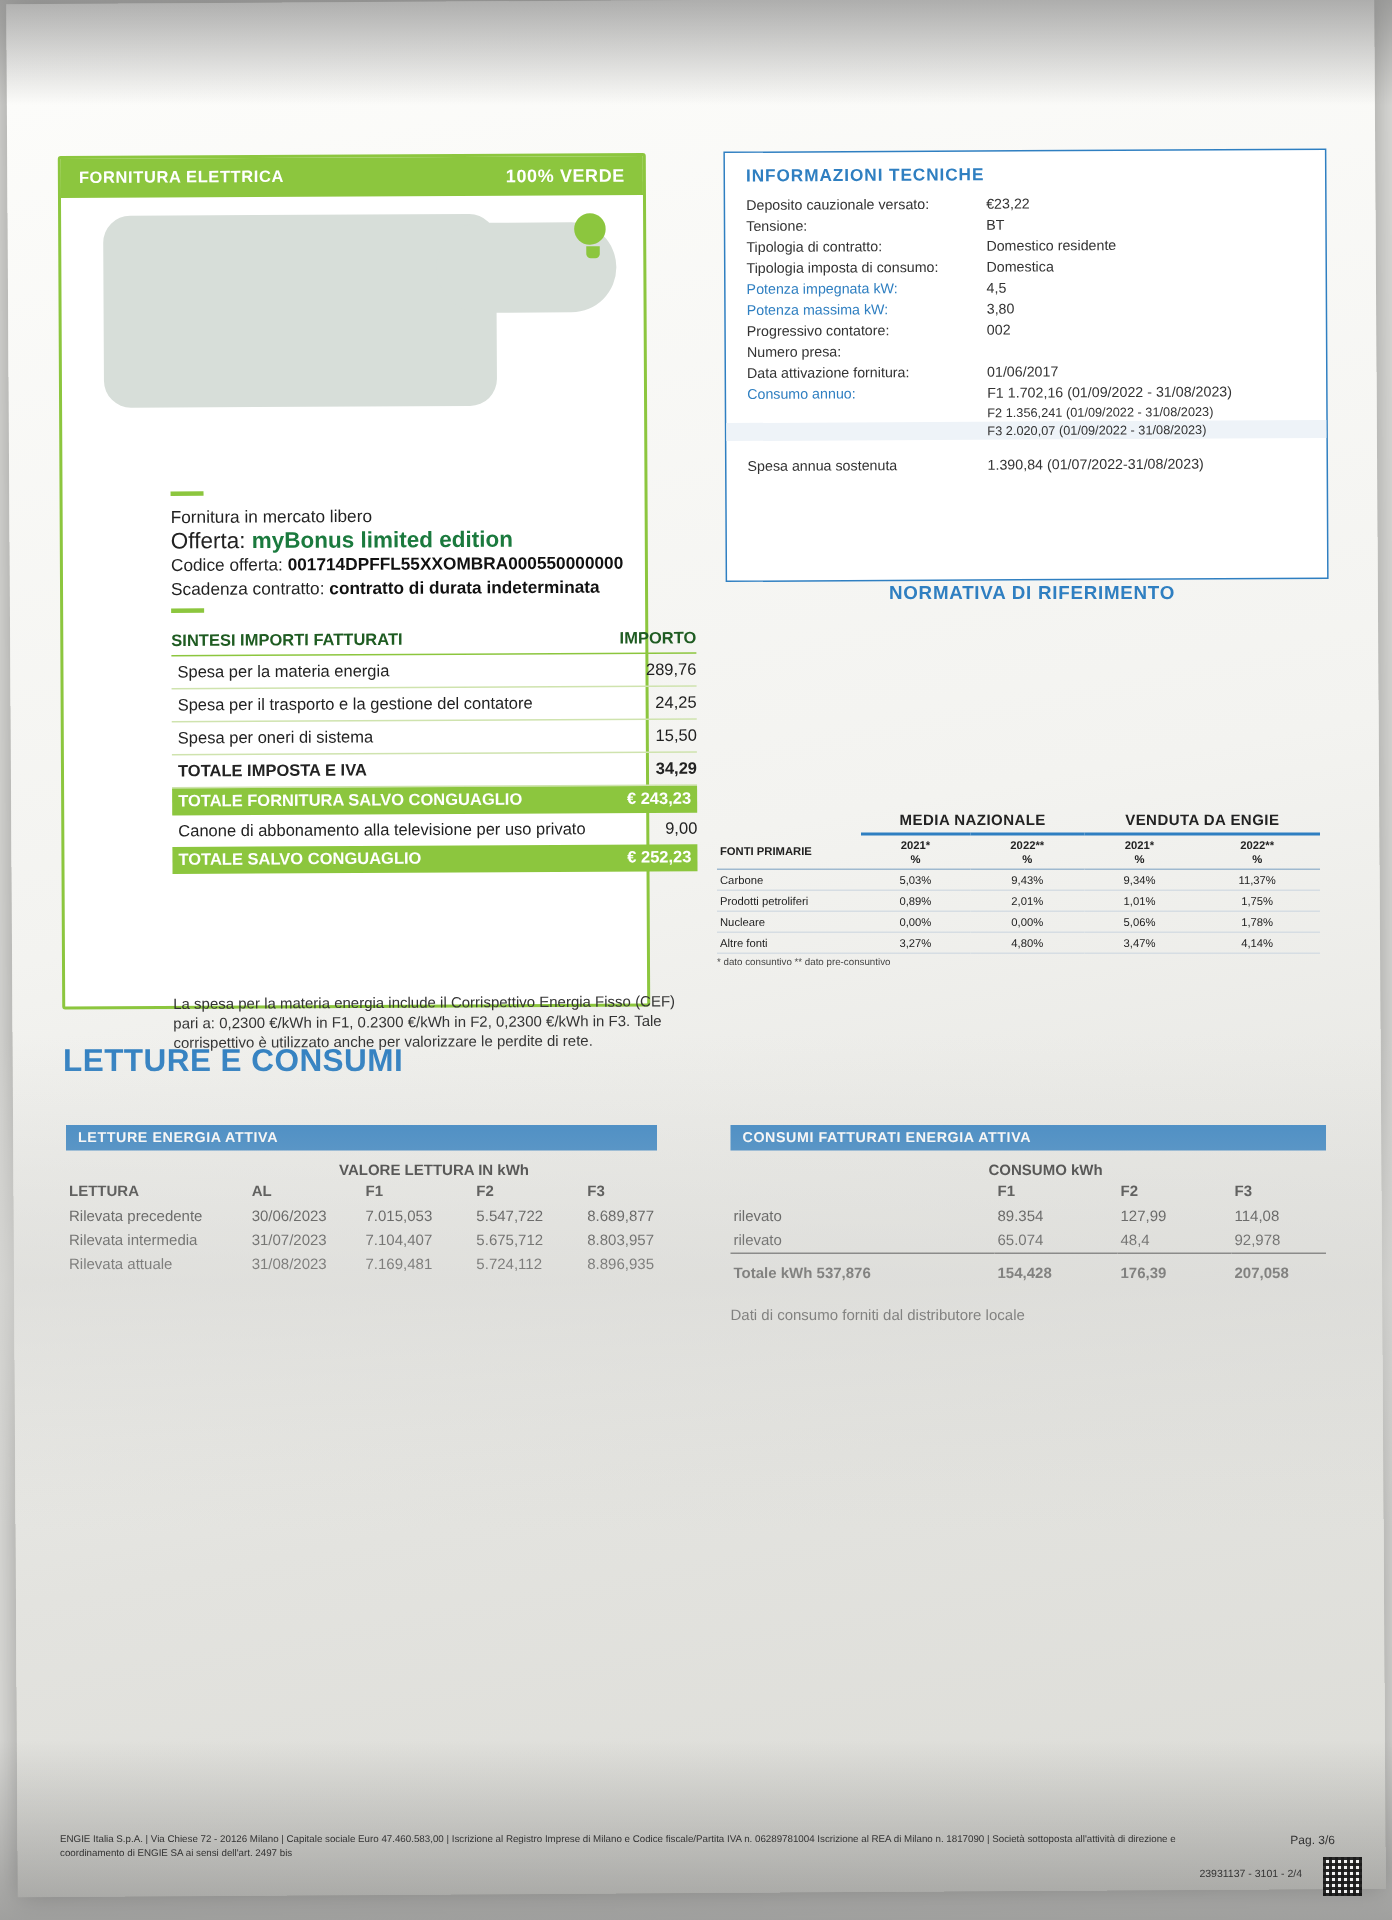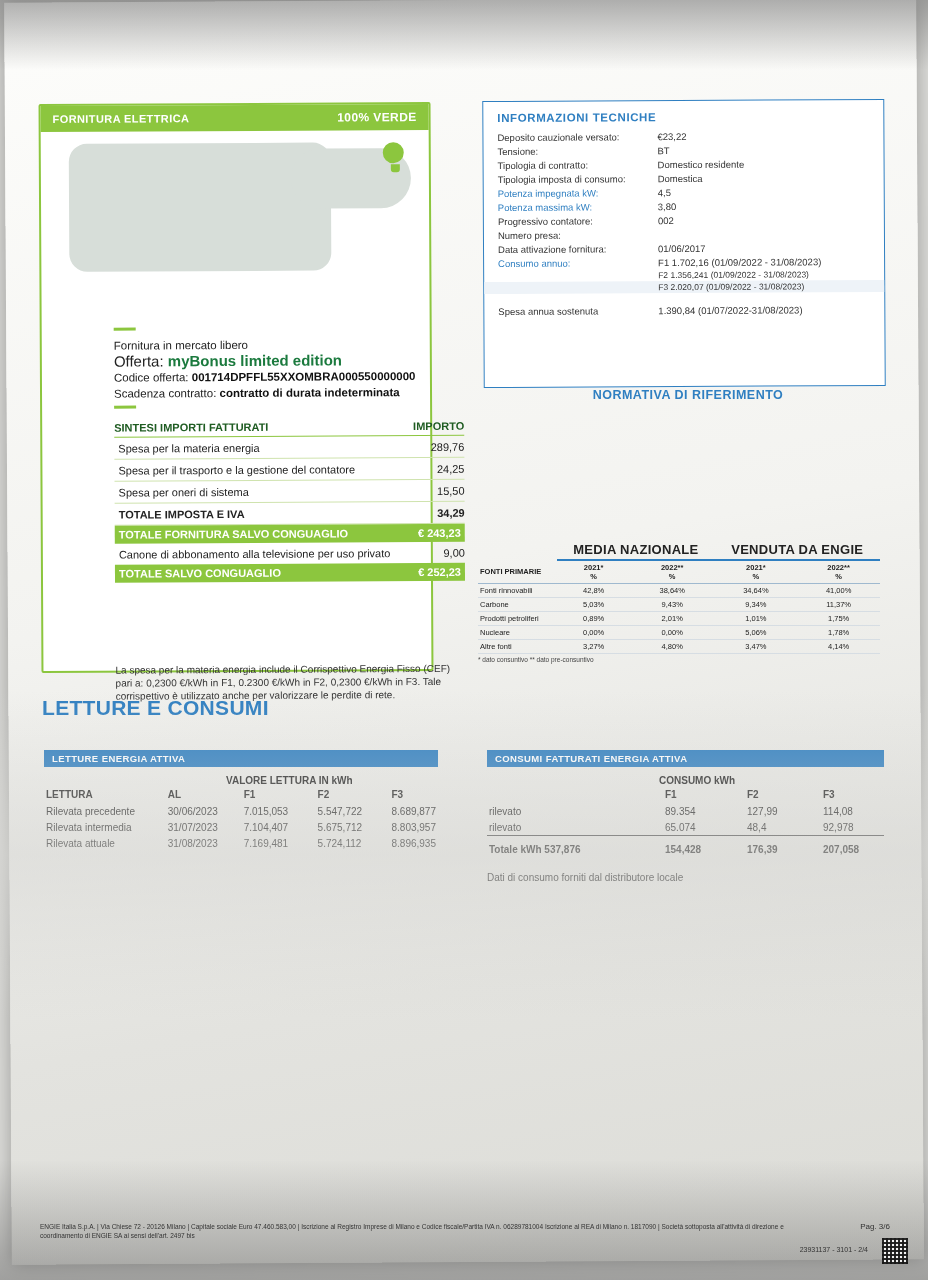--- a/index.html
+++ b/index.html
@@ -167,21 +167,21 @@
   .mix {
     position:absolute; left:478px; top:540px; width:402px;
   }
   .mix .title {
     font-size:8.5px; color:#2f7fc1; font-weight:bold; line-height:11px;
     padding-bottom:3px; border-bottom:1.5px solid #2f7fc1;
   }
   .mix table { border-collapse:collapse; width:100%; font-size:7.5px; color:#222; }
   .mix th, .mix td { padding:2px 2px; text-align:center; }
   .mix th.lbl, .mix td.lbl { text-align:left; }
-  .mix .grp { font-size:13px; font-weight:bold; letter-spacing:0.3px; }
+  .mix .grp { font-size:10px; font-weight:bold; letter-spacing:0.3px; }
   .mix tr.hdr td { border-bottom:1px solid #9fb9cf; font-weight:bold; }
   .mix tr.data td { border-bottom:0.7px solid #d6dde3; }
   .mix .foot { font-size:6.5px; color:#444; padding-top:2px; }
   .mix .doublebar { border-bottom:2px solid #2f7fc1; }
 
   
   .lc-title {
     position:absolute; left:42px; top:696px;
     font-size:21px; color:#2f7fc1; font-weight:bold; letter-spacing:0.3px;
   }
@@ -388,27 +388,20 @@
         <td>
           <div>2021*</div>
           <div>%</div>
         </td>
         <td>
           <div>2022**</div>
           <div>%</div>
         </td>
       </tr>
       <tr class="data">
-        <td class="lbl">Fonti rinnovabili</td>
-        <td>42,8%</td>
-        <td>38,64%</td>
-        <td>34,64%</td>
-        <td>41,00%</td>
-      </tr>
-      <tr class="data">
         <td class="lbl">Carbone</td>
         <td>5,03%</td>
         <td>9,43%</td>
         <td>9,34%</td>
         <td>11,37%</td>
       </tr>
       <tr class="data">
         <td class="lbl">Prodotti petroliferi</td>
         <td>0,89%</td>
         <td>2,01%</td>

